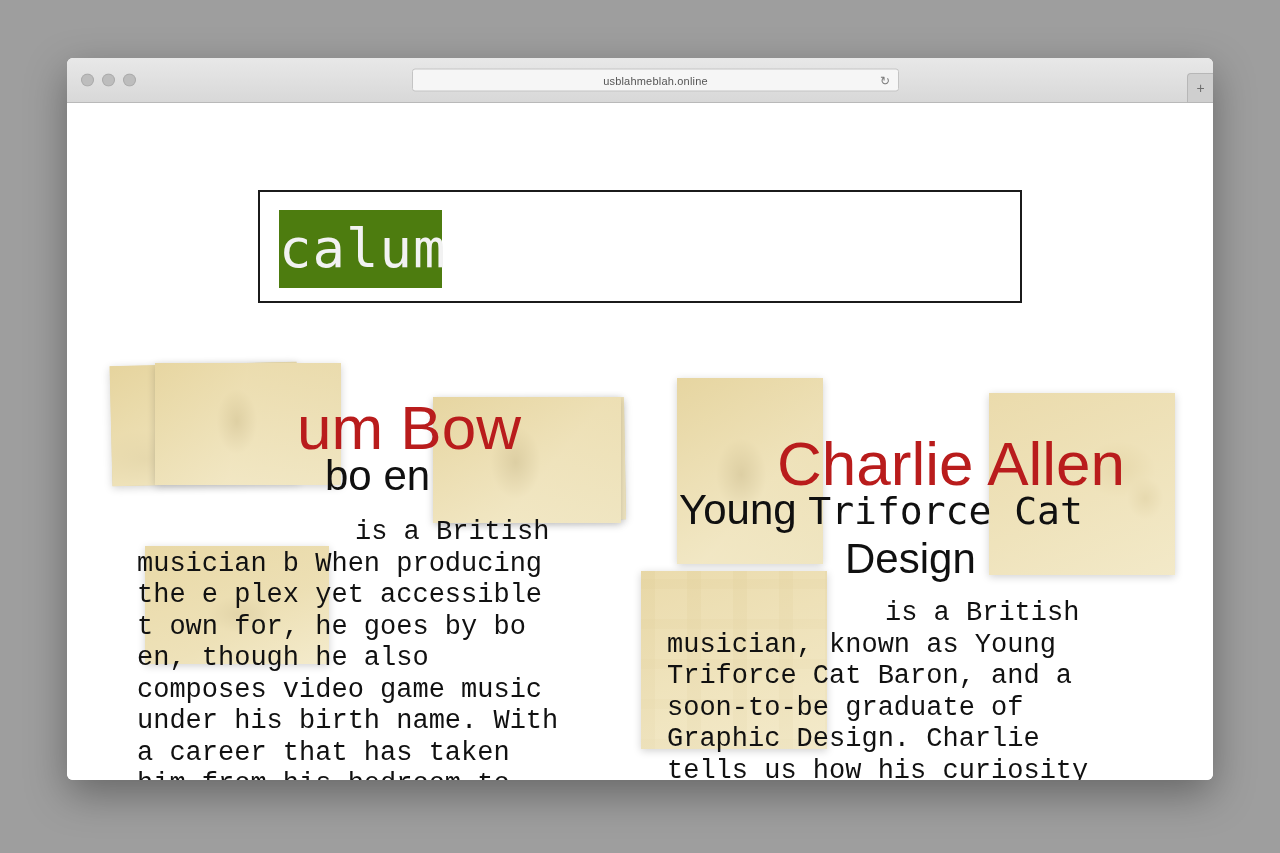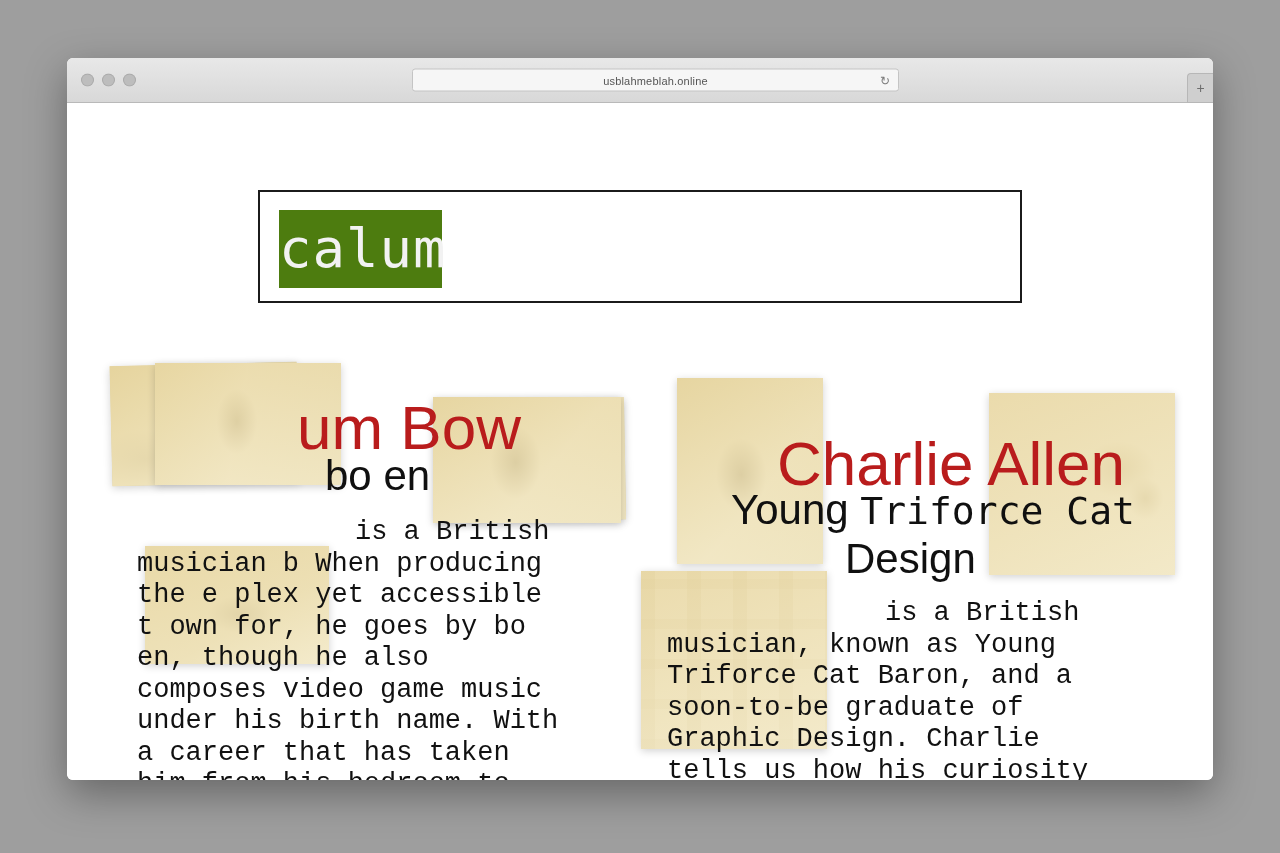--- a/index.html
+++ b/index.html
@@ -287,19 +287,19 @@
       <div class="veil"></div>
     </div>
 
     <div class="photo ph6" style="left:574px; top:468px; width:186px; height:178px;">
       <div class="ph-inner"></div>
       <div class="veil"></div>
     </div>
 
     <div class="article" style="left:600px; top:336px; width:520px;">
       <div class="headline" style="margin-left:110px;">Charlie Allen</div>
-      <div class="subhead" style="margin-left:12px; margin-top:-4px;text-align:center;"><span>Young </span><span class="mono">Triforce Cat</span></div>
+      <div class="subhead" style="margin-left:12px; margin-top:-4px;"><span>Young </span><span class="mono">Triforce Cat</span></div>
       <div class="subhead" style="margin-left:178px; margin-top:-2px;">Design</div>
       <div class="body-text" style="margin-top:14px; width:452px;"><span class="indent-r"></span><span>is a British musician, known as Young Triforce Cat Baron, and a soon-to-be graduate of Graphic Design. Charlie tells us how his curiosity and unique self-awareness have brought him to where he is today, a successful musician despite his young age, and details where he would</span></div>
     </div>
 
   </div>
 </div>
 
 </body></html>

